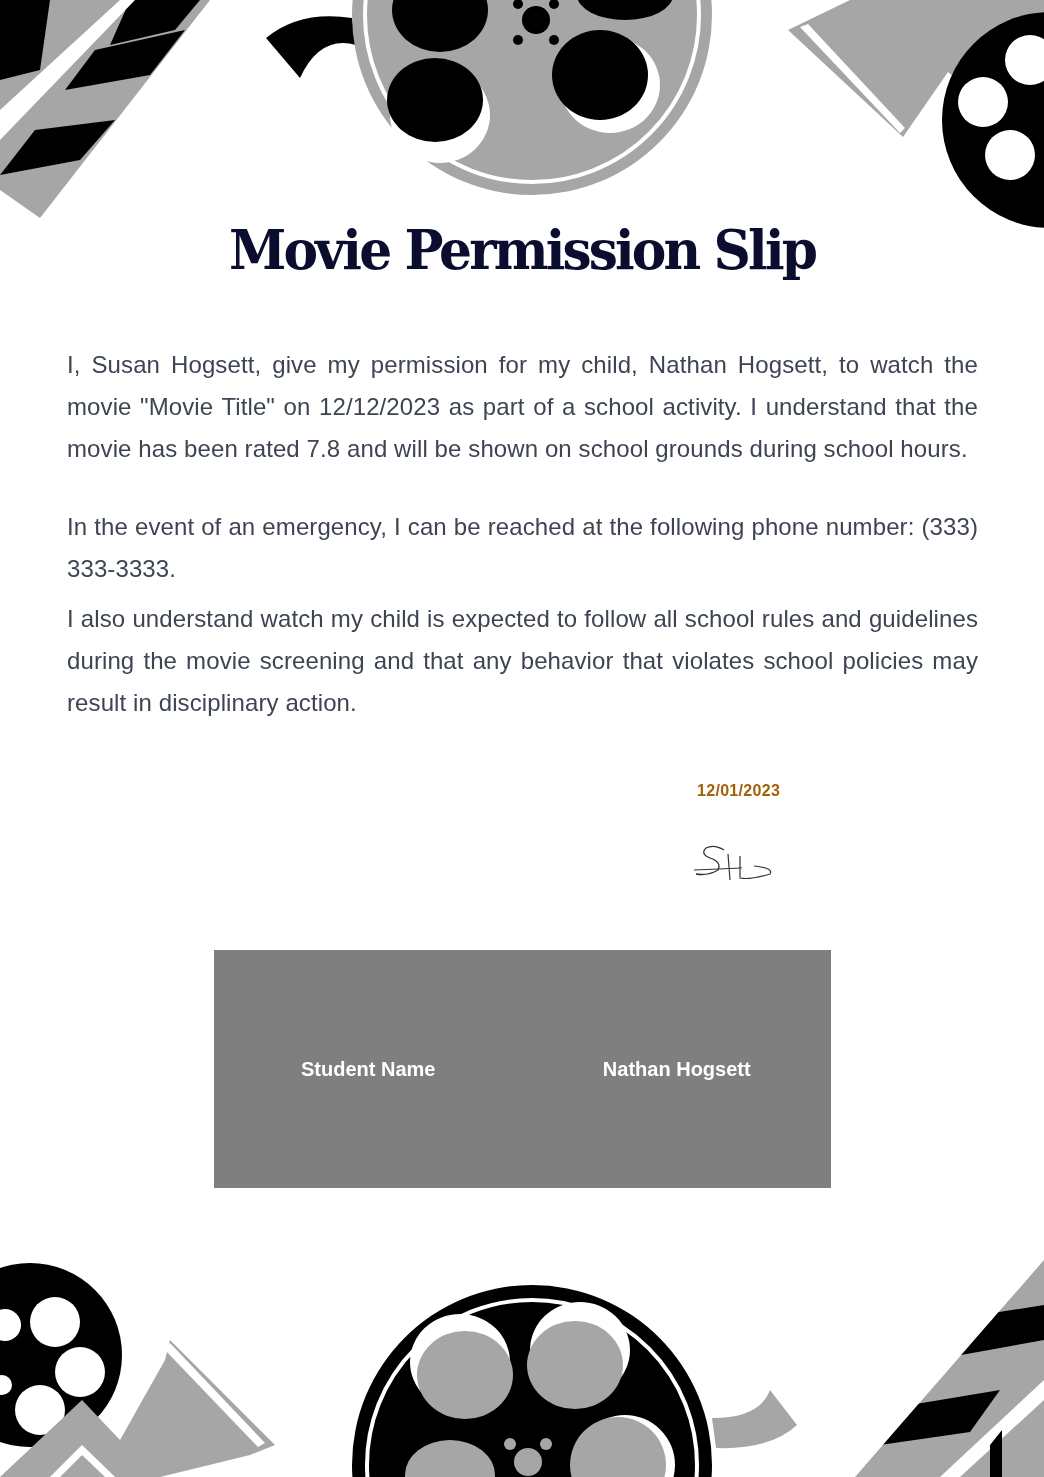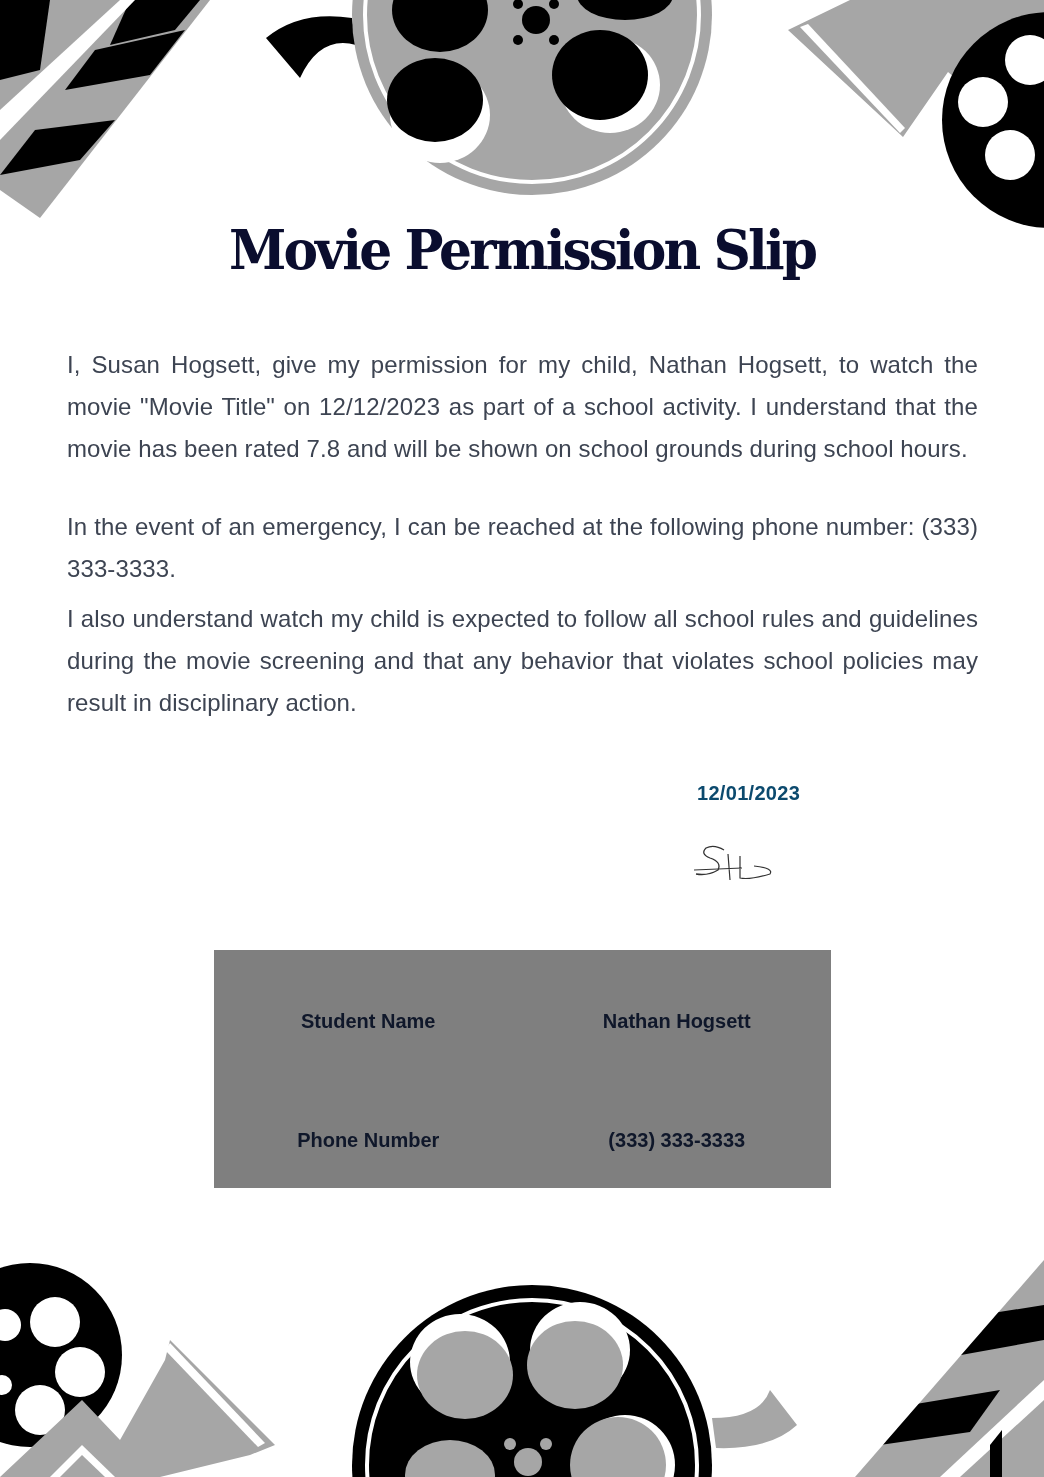--- a/index.html
+++ b/index.html
@@ -10,30 +10,30 @@
     font-family: "DejaVu Serif", "Liberation Serif", serif; font-weight: bold;
     font-size: 54px; letter-spacing: -3px; color: #0a0d2e; line-height: 72px;
     transform: scaleX(0.96);
   }
   .para {
     position: absolute; left: 67px; width: 911px; color: #3d4452;
     font-size: 24px; line-height: 42px; text-align: justify; margin: 0;
     letter-spacing: 0.1px;
   }
   .date {
-    position: absolute; left: 697px; top: 782px; font-size: 20px; font-weight: bold;
-    color: #0c4a6e; letter-spacing: 0.3px;
+    position: absolute; left: 697px; top: 782px; font-size: 16px; font-weight: bold;
+    color: #a16207; letter-spacing: 0.3px;
   }
   .sig { position: absolute; left: 694px; top: 842px; }
   .info-table {
     position: absolute; left: 214px; top: 950px; width: 617px; height: 238px;
     background: #7f7f7f; border-collapse: collapse;
   }
   .info-table td {
-    color: #0f172a; font-weight: bold; font-size: 20px; text-align: center;
+    color: #ffffff; font-weight: bold; font-size: 20px; text-align: center;
     padding: 0; width: 50%;
   }
   .info-table tr.r1 td { height: 112px; }
   .info-table tr.r2 td { height: 23px; }
   .info-table tr.r3 td { height: 75px; }
 </style>
 </head>
 <body>
 
 <svg class="deco" width="1044" height="230" viewBox="0 0 1044 230">
@@ -96,24 +96,20 @@
   <path d="M30,8 Q20,2 12,6 Q6,12 16,16 Q28,20 24,28 Q14,34 2,32" fill="none" stroke="#333" stroke-width="1.3"></path>
   <path d="M0,28 L48,26 M34,12 L36,38 M46,14 L46,36 Q56,38 76,32 Q80,26 60,24" fill="none" stroke="#333" stroke-width="1.2"></path>
 </svg>
 
 <table class="info-table">
   <tbody>
       <tr class="r1">
     <td>Student Name</td>
     <td>Nathan Hogsett</td>
   </tr>
-  <tr class="r3">
-    <td>Phone Number</td>
-    <td>(333) 333-3333</td>
-  </tr>
 </tbody>
   </table>
 
 <svg class="deco" style="top:1250px;" width="1044" height="227" viewBox="0 0 1044 227">
   <defs>
     <clipPath id="cpR">
         <polygon points="1044,10 1044,227 855,227"></polygon>
       </clipPath>
   </defs>
 

